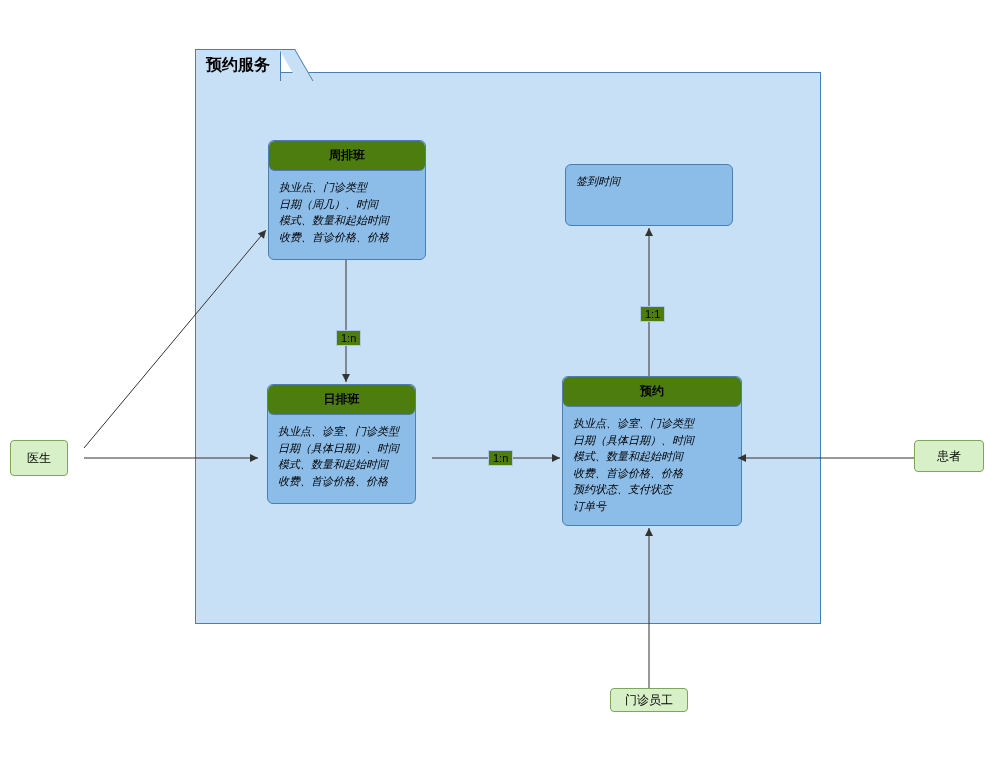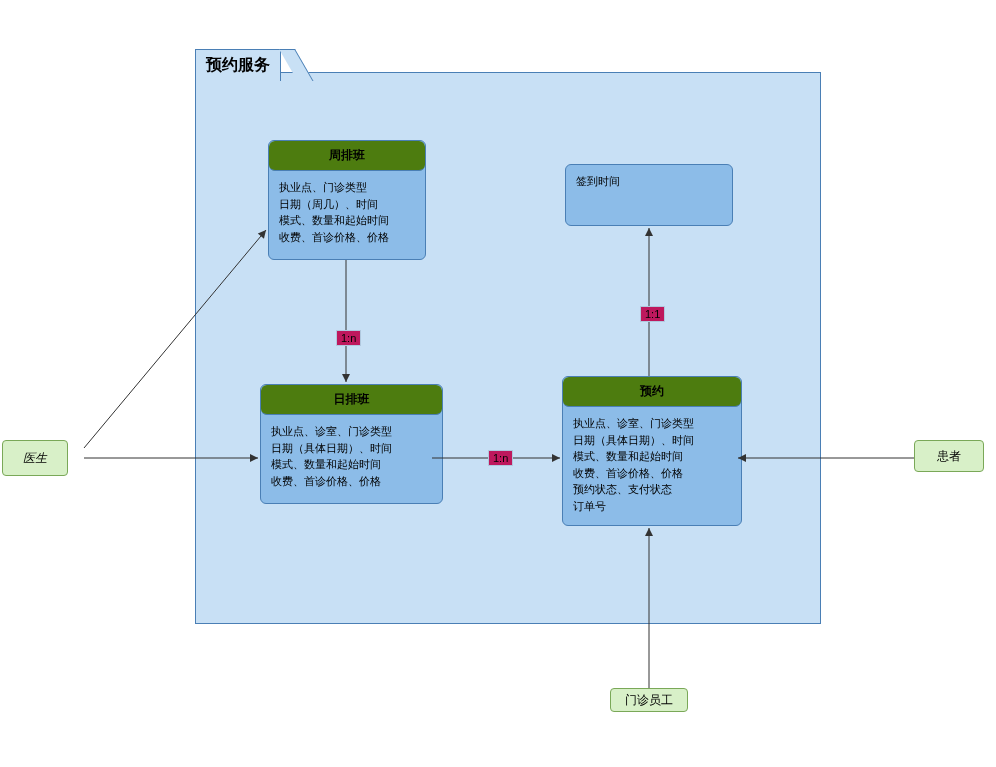--- a/index.html
+++ b/index.html
@@ -67,59 +67,59 @@
       padding: 6px 4px;
       border-bottom: 1px solid #4a7fb5;
       font-size: 12px;
       border-radius: 6px;
     }
     .entity-body {
       padding: 8px 10px;
       font-size: 11px;
       line-height: 1.5;
     }
-    .entity-body div { white-space: nowrap; }
+    .entity-body div { white-space: nowrap; font-style: italic; }
     svg {
       position: absolute;
       top: 0;
       left: 0;
       width: 996px;
       height: 767px;
       pointer-events: none;
     }
     .edge-label {
       position: absolute;
-      background: #be185d;
+      background: #4d7c0f;
       border: 1px solid #b0c8de;
       font-size: 11px;
       padding: 1px 4px;
     }
   </style>
 </head>
 <body>
 
 <div class="package" style="left:195px; top:72px; width:626px; height:552px;">
   <div class="package-tab">预约服务</div>
 </div>
 
-<div class="actor-box" style="left:2px; top:440px; width:66px; height:36px;font-style:italic;">医生</div>
+<div class="actor-box" style="left:10px; top:440px; width:58px; height:36px;">医生</div>
 <div class="actor-box" style="left:914px; top:440px; width:70px; height:32px;">患者</div>
 <div class="actor-box" style="left:610px; top:688px; width:78px; height:24px;">门诊员工</div>
 
 <div class="entity-box" style="left:268px; top:140px; width:158px; height:120px;">
   <div class="entity-header">周排班</div>
   <div class="entity-body">
     <div>执业点、门诊类型</div>
     <div>日期（周几）、时间</div>
     <div>模式、数量和起始时间</div>
     <div>收费、首诊价格、价格</div>
   </div>
 </div>
 
-<div class="entity-box" style="left:260px; top:384px; width:183px; height:120px;">
+<div class="entity-box" style="left:267px; top:384px; width:149px; height:120px;">
   <div class="entity-header">日排班</div>
   <div class="entity-body">
     <div>执业点、诊室、门诊类型</div>
     <div>日期（具体日期）、时间</div>
     <div>模式、数量和起始时间</div>
     <div>收费、首诊价格、价格</div>
   </div>
 </div>
 
 <div class="entity-box" style="left:565px; top:164px; width:168px; height:62px;">

